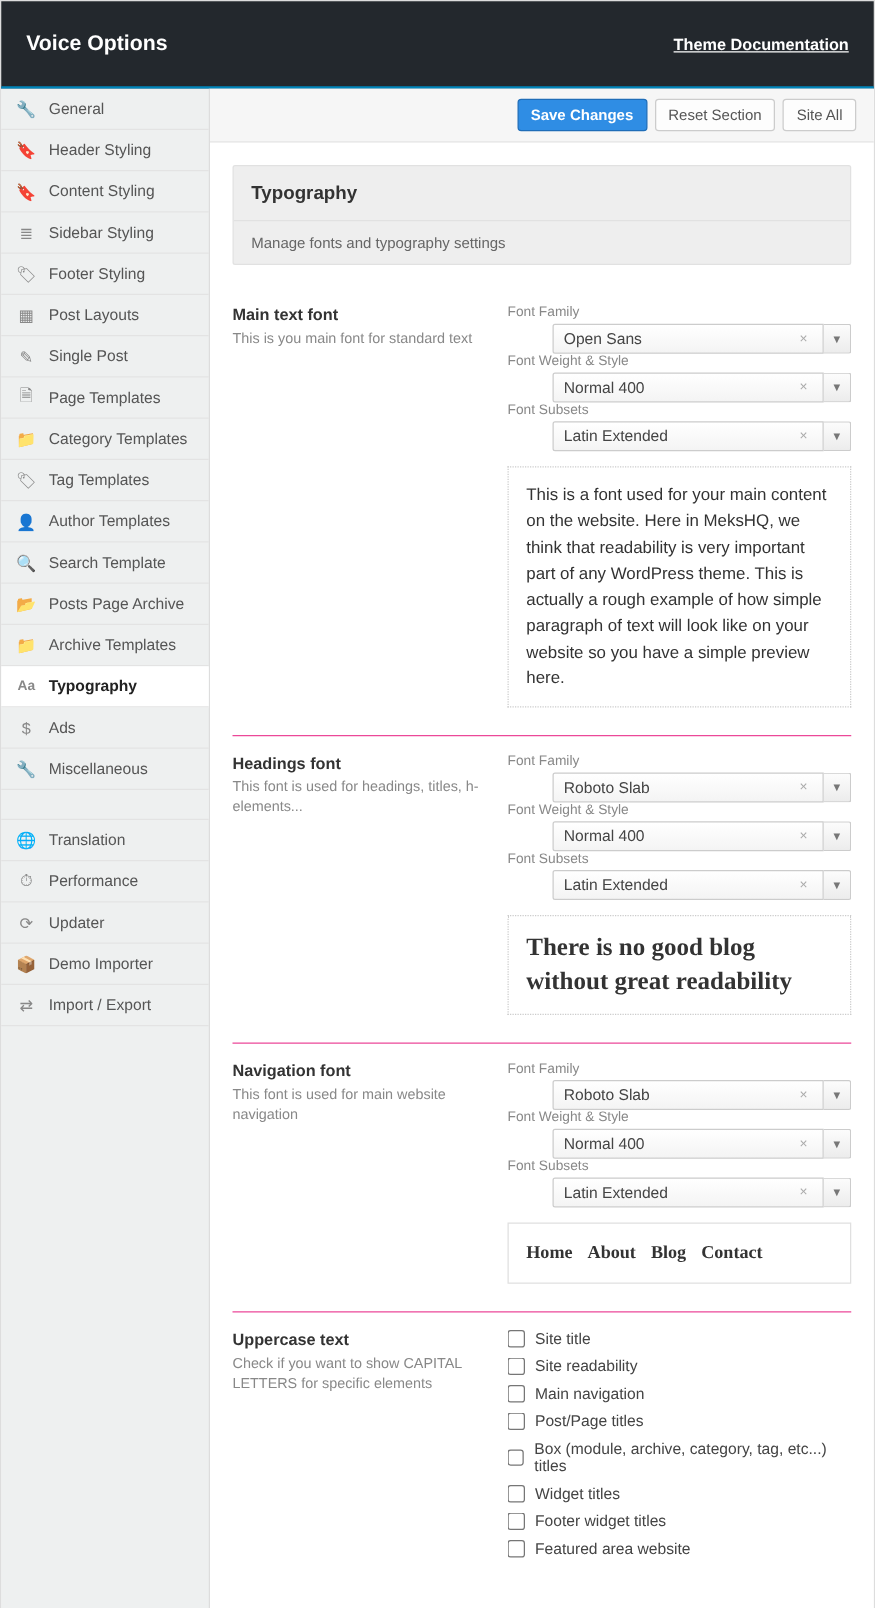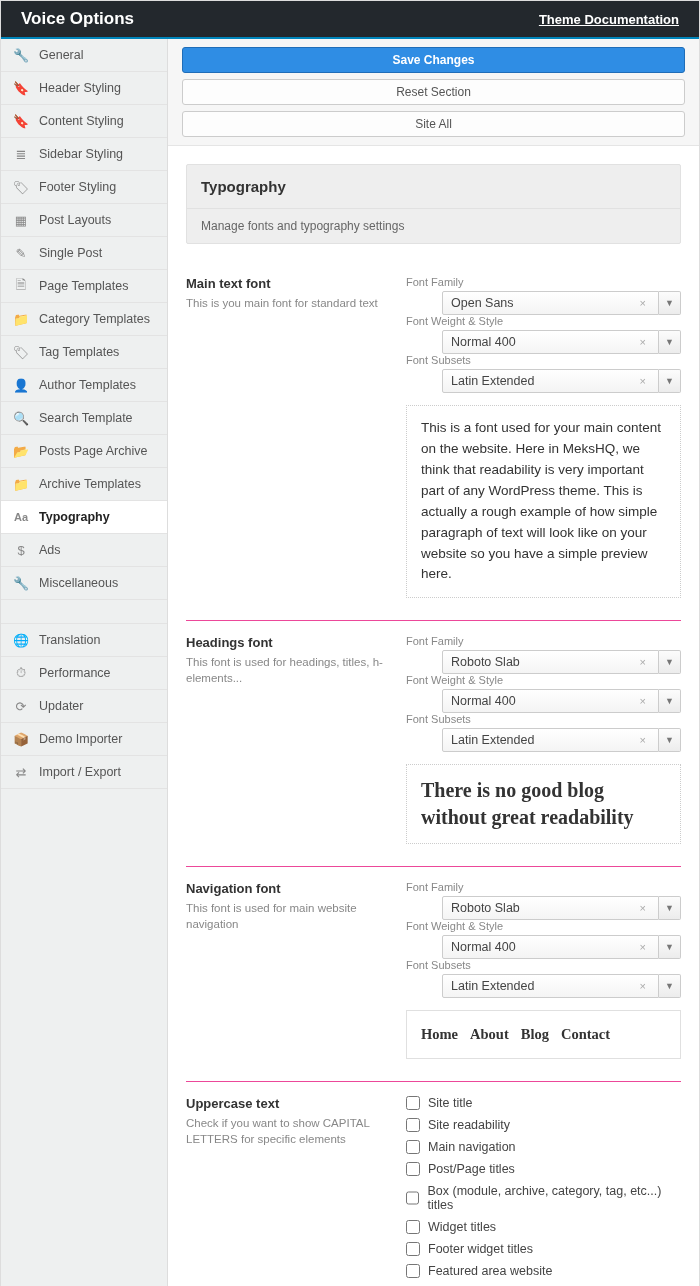--- a/index.html
+++ b/index.html
@@ -1,28 +1,28 @@
 <!DOCTYPE html>
 <html><head>
 <meta charset="utf-8">
 <style>
 * { box-sizing: border-box; margin: 0; padding: 0; }
 body { font-family: -apple-system, "Helvetica Neue", Arial, sans-serif; font-size: 13px; color: #444; background: #f1f1f1; }
 .wrapper { width: 700px; margin: 0 auto; background: #f1f1f1; border: 1px solid #ddd; }
-.header { background: #23282d; color: #fff; padding: 8px 20px; display: flex; justify-content: space-between; align-items: center; border-bottom: 2px solid #0085ba; }
+.header { background: #23282d; color: #fff; padding: 24px 20px; display: flex; justify-content: space-between; align-items: center; border-bottom: 2px solid #0085ba; }
 .header-title { font-size: 17px; font-weight: 600; }
 .header-link { color: #fff; text-decoration: underline; font-size: 13px; font-weight: 600; }
 .body { display: flex; }
 .sidebar { width: 167px; background: #eef0f0; border-right: 1px solid #ddd; }
 .sidebar-item { display: flex; align-items: center; gap: 10px; padding: 8px 12px; color: #555; font-size: 12.5px; cursor: pointer; border-bottom: 1px solid #e3e3e3; }
 .sidebar-item.active { background: #fff; color: #222; font-weight: 600; }
 .sidebar-item .icon { width: 16px; height: 16px; display: inline-flex; align-items: center; justify-content: center; color: #888; font-size: 13px; }
 .sidebar-sep { height: 24px; background: #eef0f0; border-bottom: 1px solid #e3e3e3; }
 .main { flex: 1; background: #fff; min-height: 1160px; position: relative; padding-bottom: 50px; }
-.actions { display: flex; justify-content: flex-end; gap: 6px; padding: 8px 14px; background: #f6f6f6; border-bottom: 1px solid #e5e5e5; flex-direction: column; }
+.actions { display: flex; justify-content: flex-end; gap: 6px; padding: 8px 14px; background: #f6f6f6; border-bottom: 1px solid #e5e5e5; }
 .btn { font-size: 12px; padding: 5px 10px; border: 1px solid #ccc; background: #fdfdfd; border-radius: 3px; cursor: pointer; color: #555; }
 .btn.primary { background: #2f8de4; color: #fff; border-color: #1f6db8; font-weight: 600; }
 .content { padding: 18px 18px 10px; }
 .panel-head { background: #eee; border: 1px solid #e1e1e1; border-radius: 2px; margin-bottom: 18px; }
 .panel-title { font-size: 15px; font-weight: 700; padding: 13px 14px; border-bottom: 1px solid #e1e1e1; color: #333; }
 .panel-sub { padding: 10px 14px; font-size: 12px; color: #666; }
 .section { display: flex; gap: 20px; padding: 14px 0 22px; border-bottom: 1px solid #ec4899; }
 .section:last-of-type { border-bottom: none; }
 .section-left { width: 200px; flex-shrink: 0; }
 .section-left h4 { font-size: 13px; font-weight: 700; color: #333; margin-bottom: 4px; }

